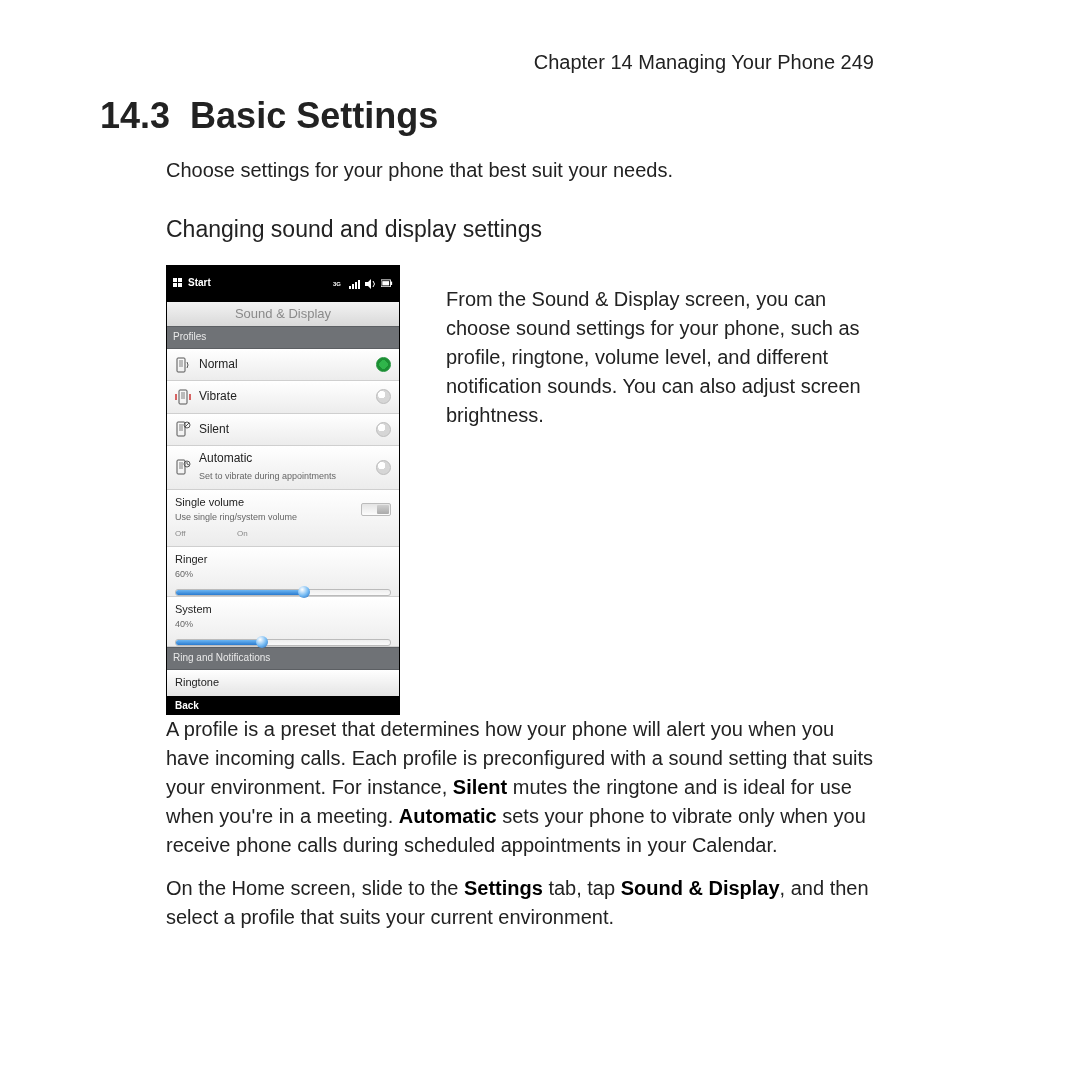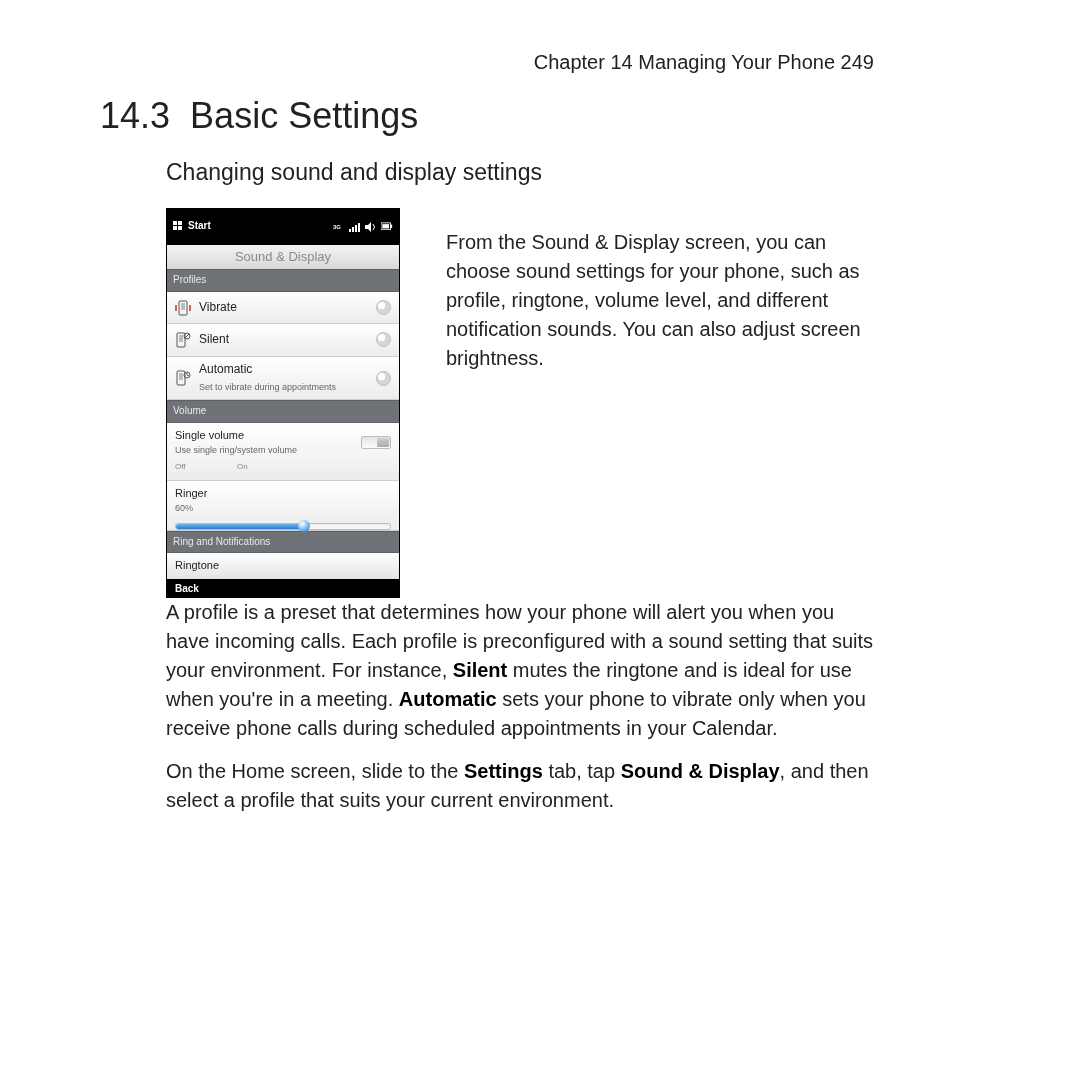--- a/index.html
+++ b/index.html
@@ -1,18 +1,18 @@
 <!DOCTYPE html>
 <html><head>
 <meta charset="utf-8">
 <style>
   html,body{margin:0;padding:0;width:1080px;height:1080px;background:#fff;color:#222;font-family:Verdana,Geneva,sans-serif;font-size:17px;line-height:1.45}
   .page{position:relative;width:964px;height:1080px;padding:48px 90px 0 100px;box-sizing:border-box}
   .chap{position:absolute;top:48px;right:90px;font-size:20px}
-  .h1{font-size:36px;font-weight:400;margin:42px 0 14px 0}
+  .h1{font-size:36px;font-weight:700;margin:42px 0 14px 0}
   .intro{margin:0 0 28px 66px;font-size:20px}
   .h2{font-size:23px;font-weight:400;margin:0 0 18px 66px}
   .row{display:flex;align-items:flex-start;margin-left:66px}
   .shotwrap{display:inline-block;border:1px solid #000}
   .shot{width:232px;background:#000}
   .top{height:20px;background:#000;color:#fff;display:flex;align-items:center;font-size:10px;font-weight:bold;padding:8px 6px}
   .toptitle{flex:1}
   .ticon{width:12px;height:10px;margin-left:4px;display:inline-block}
   .winlogo{width:11px;height:11px;display:inline-block;margin-right:4px;position:relative}
   .winlogo span{position:absolute;width:4px;height:4px;background:#fff}
@@ -50,20 +50,21 @@
 </head>
 <body>
 
 <div class="page">
   <div class="chap">Chapter 14  Managing Your Phone  249</div>
 
   <div class="h1">
     <span>14.3</span>&nbsp;&nbsp;<span>Basic Settings</span>
   </div>
 
+  <p class="intro">Choose settings for your phone that best suit your needs.</p>
 
   <div class="h2">Changing sound and display settings</div>
 
   <div class="row">
 
     <div class="shotwrap">
     <div class="shot">
       <div class="top">
         <span class="winlogo">
               <span class="a"></span>
@@ -97,20 +98,31 @@
                 <rect x="11" y="3" width="2" height="4" fill="#fff"></rect>
                 <rect x="1.5" y="2.5" width="8" height="5" fill="#fff"></rect>
               </svg>
         </span>
       </div>
 
       <div class="title">Sound &amp; Display</div>
 
       <div class="section">Profiles</div>
 
+      <div class="item">
+        <span class="itemicon">
+          <svg viewBox="0 0 16 16">
+                <rect x="2" y="1" width="8" height="14" rx="1" stroke="#555" fill="none"></rect>
+                <rect x="4" y="3" width="4" height="7" fill="#bbb"></rect>
+                <path d="M12 5 Q14 8 12 11" stroke="#555" fill="none"></path>
+              </svg>
+        </span>
+        <span class="itxt">Normal</span>
+        <span class="radio on"></span>
+      </div>
 
       <div class="item">
         <span class="itemicon">
           <svg viewBox="0 0 16 16">
                 <rect x="4" y="1" width="8" height="14" rx="1" stroke="#555" fill="none"></rect>
                 <rect x="6" y="3" width="4" height="7" fill="#bbb"></rect>
                 <line x1="1" y1="5" x2="1" y2="11" stroke="#c33" stroke-width="1.5"></line>
                 <line x1="15" y1="5" x2="15" y2="11" stroke="#c33" stroke-width="1.5"></line>
               </svg>
         </span>
@@ -141,21 +153,20 @@
                 <line x1="12" y1="5" x2="14" y2="6" stroke="#555"></line>
               </svg>
         </span>
         <span class="itxt">
           <span>Automatic</span><br>
           <span class="sub">Set to vibrate during appointments</span>
         </span>
         <span class="radio off"></span>
       </div>
 
-      <div class="section">Volume</div>
 
       <div class="vol">
         <div class="vrow">
           <div>
             <div class="vlbl">Single volume</div>
             <div class="vsub">Use single ring/system volume</div>
           </div>
           <div class="toggle">
             <span class="sw">
                   <span class="knob"></span>
@@ -171,20 +182,30 @@
         <div class="vlbl">Ringer</div>
         <div class="vsub">60%</div>
         <div class="slider">
           <div class="track">
                 <div class="fill" style="width:60%"></div>
                 <div class="knob2" style="left:60%"></div>
               </div>
         </div>
       </div>
 
+      <div class="vol">
+        <div class="vlbl">System</div>
+        <div class="vsub">40%</div>
+        <div class="slider">
+          <div class="track">
+                <div class="fill" style="width:40%"></div>
+                <div class="knob2" style="left:40%"></div>
+              </div>
+        </div>
+      </div>
 
       <div class="section">Ring and Notifications</div>
       <div class="nav">Ringtone</div>
 
       <div class="bottom">
         <span>Back</span>
       </div>
     </div>
     </div>
 

